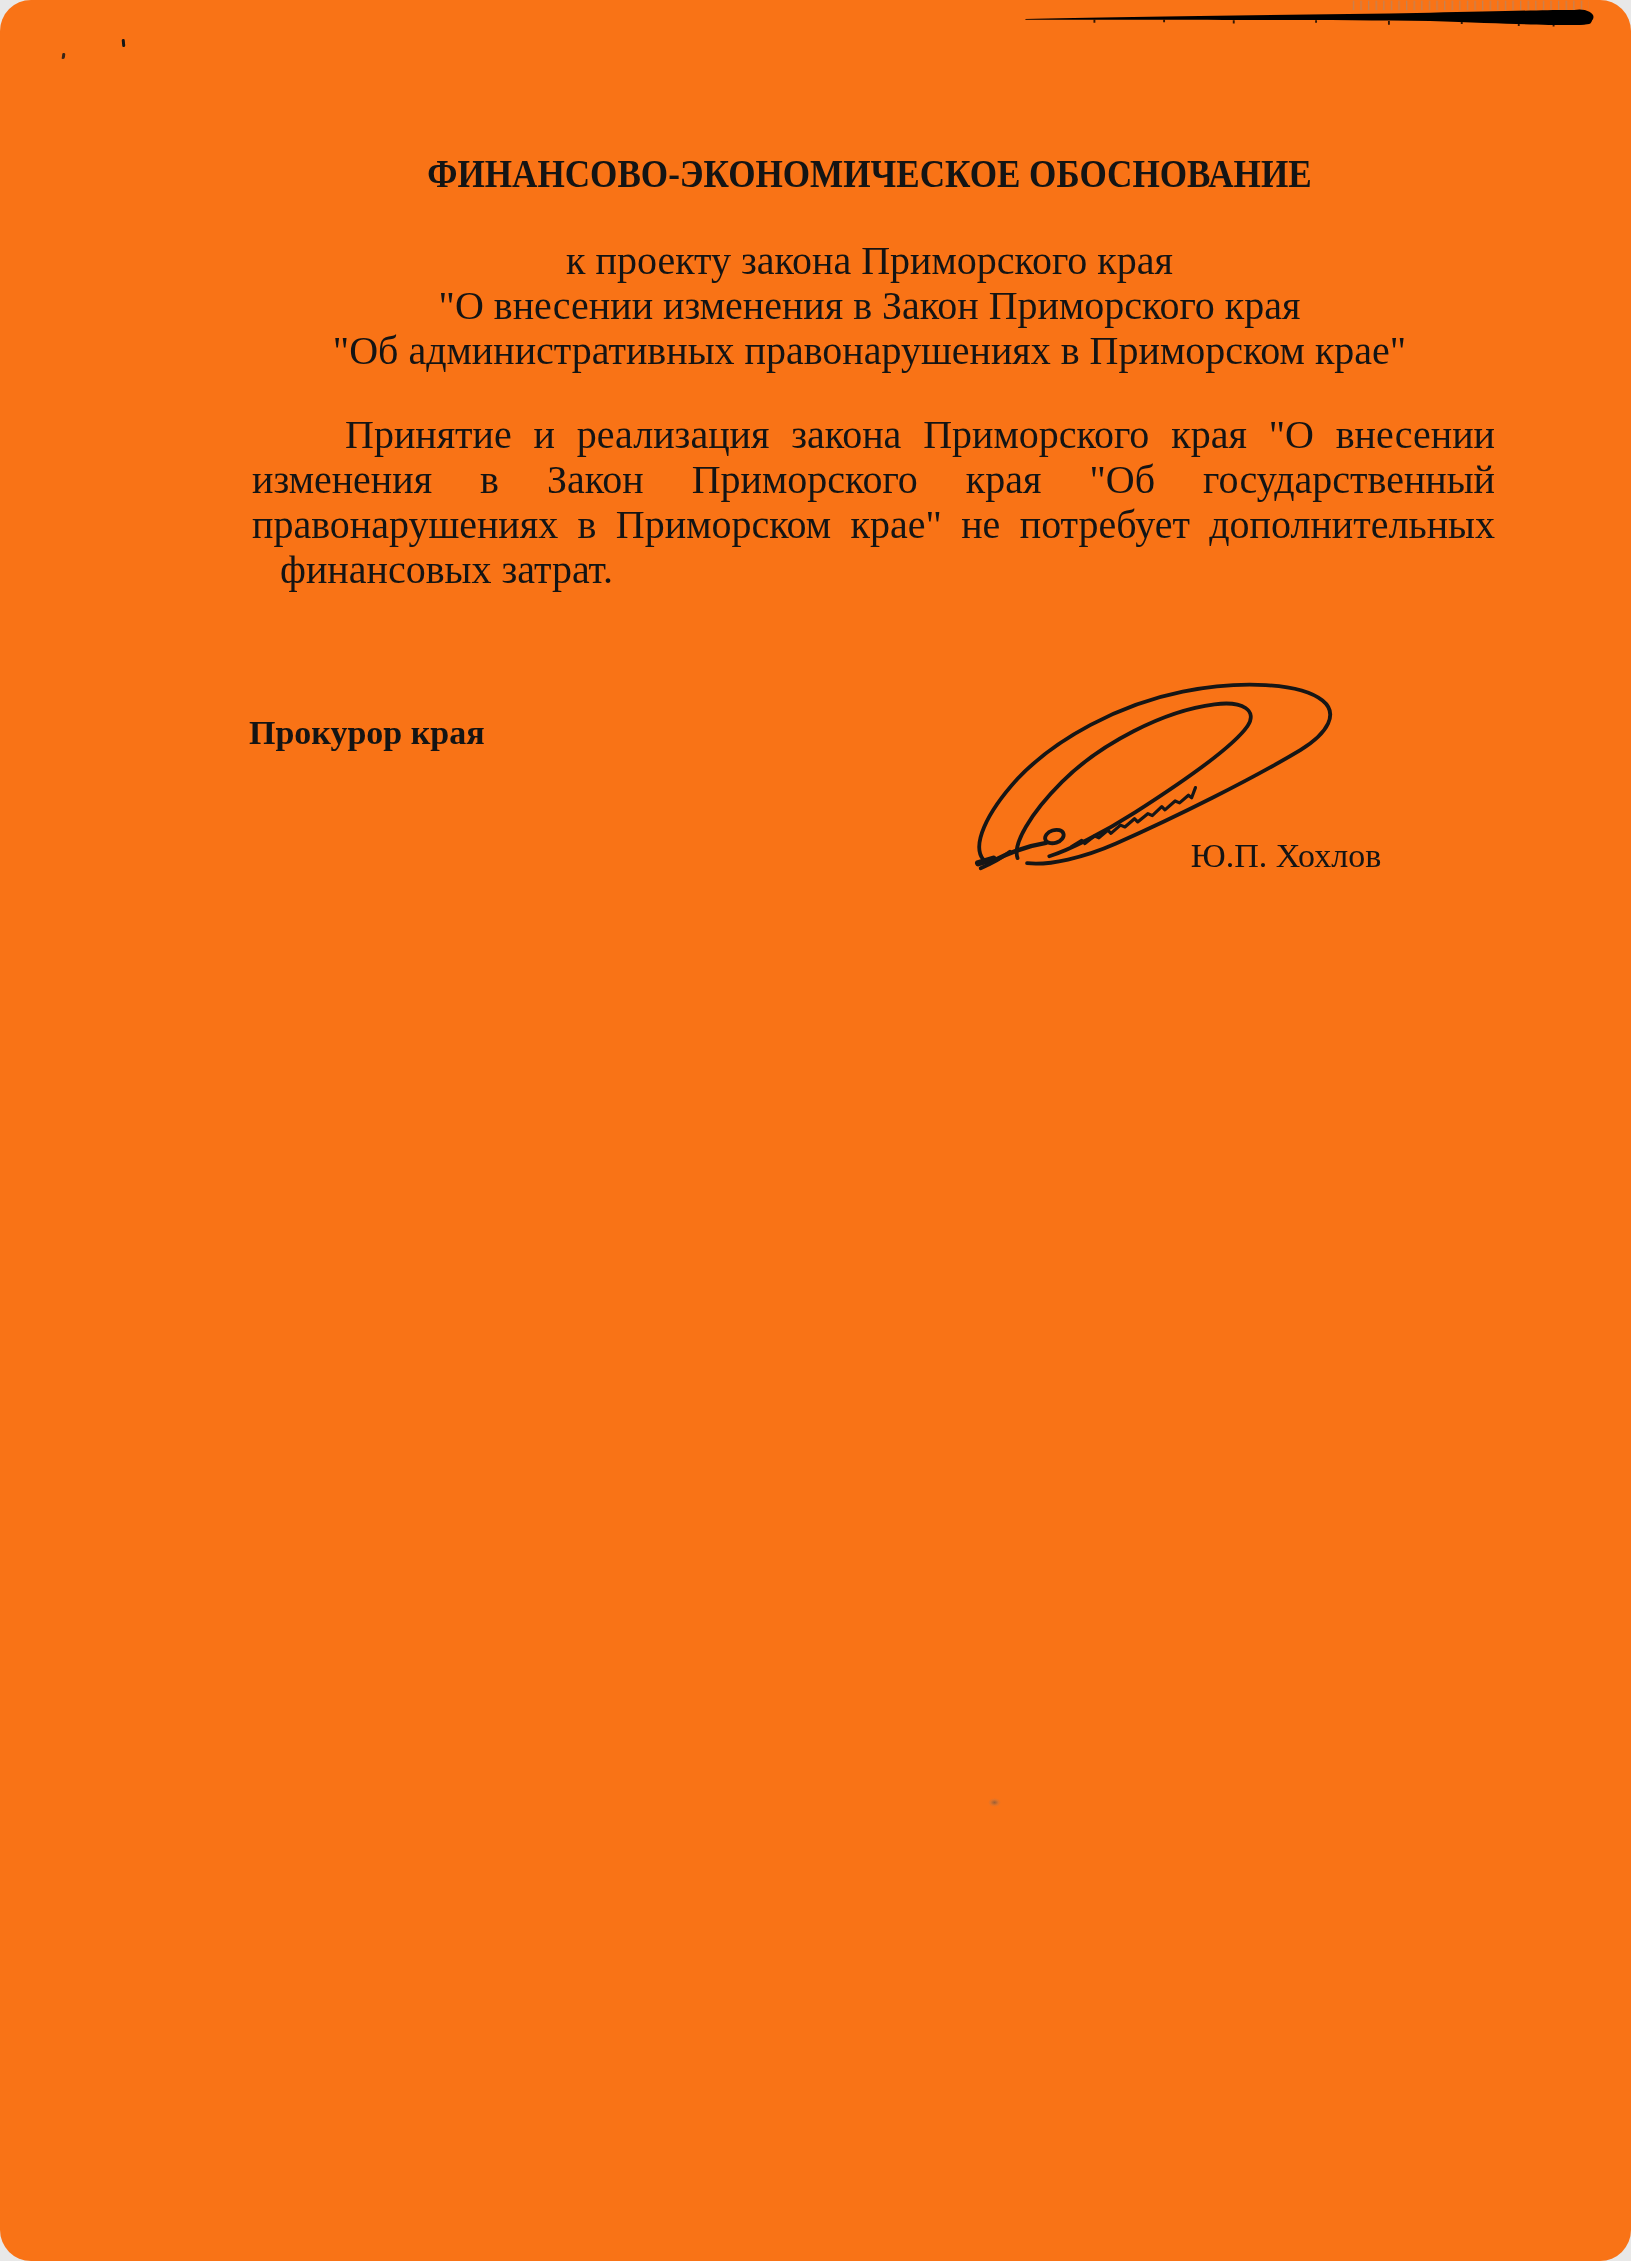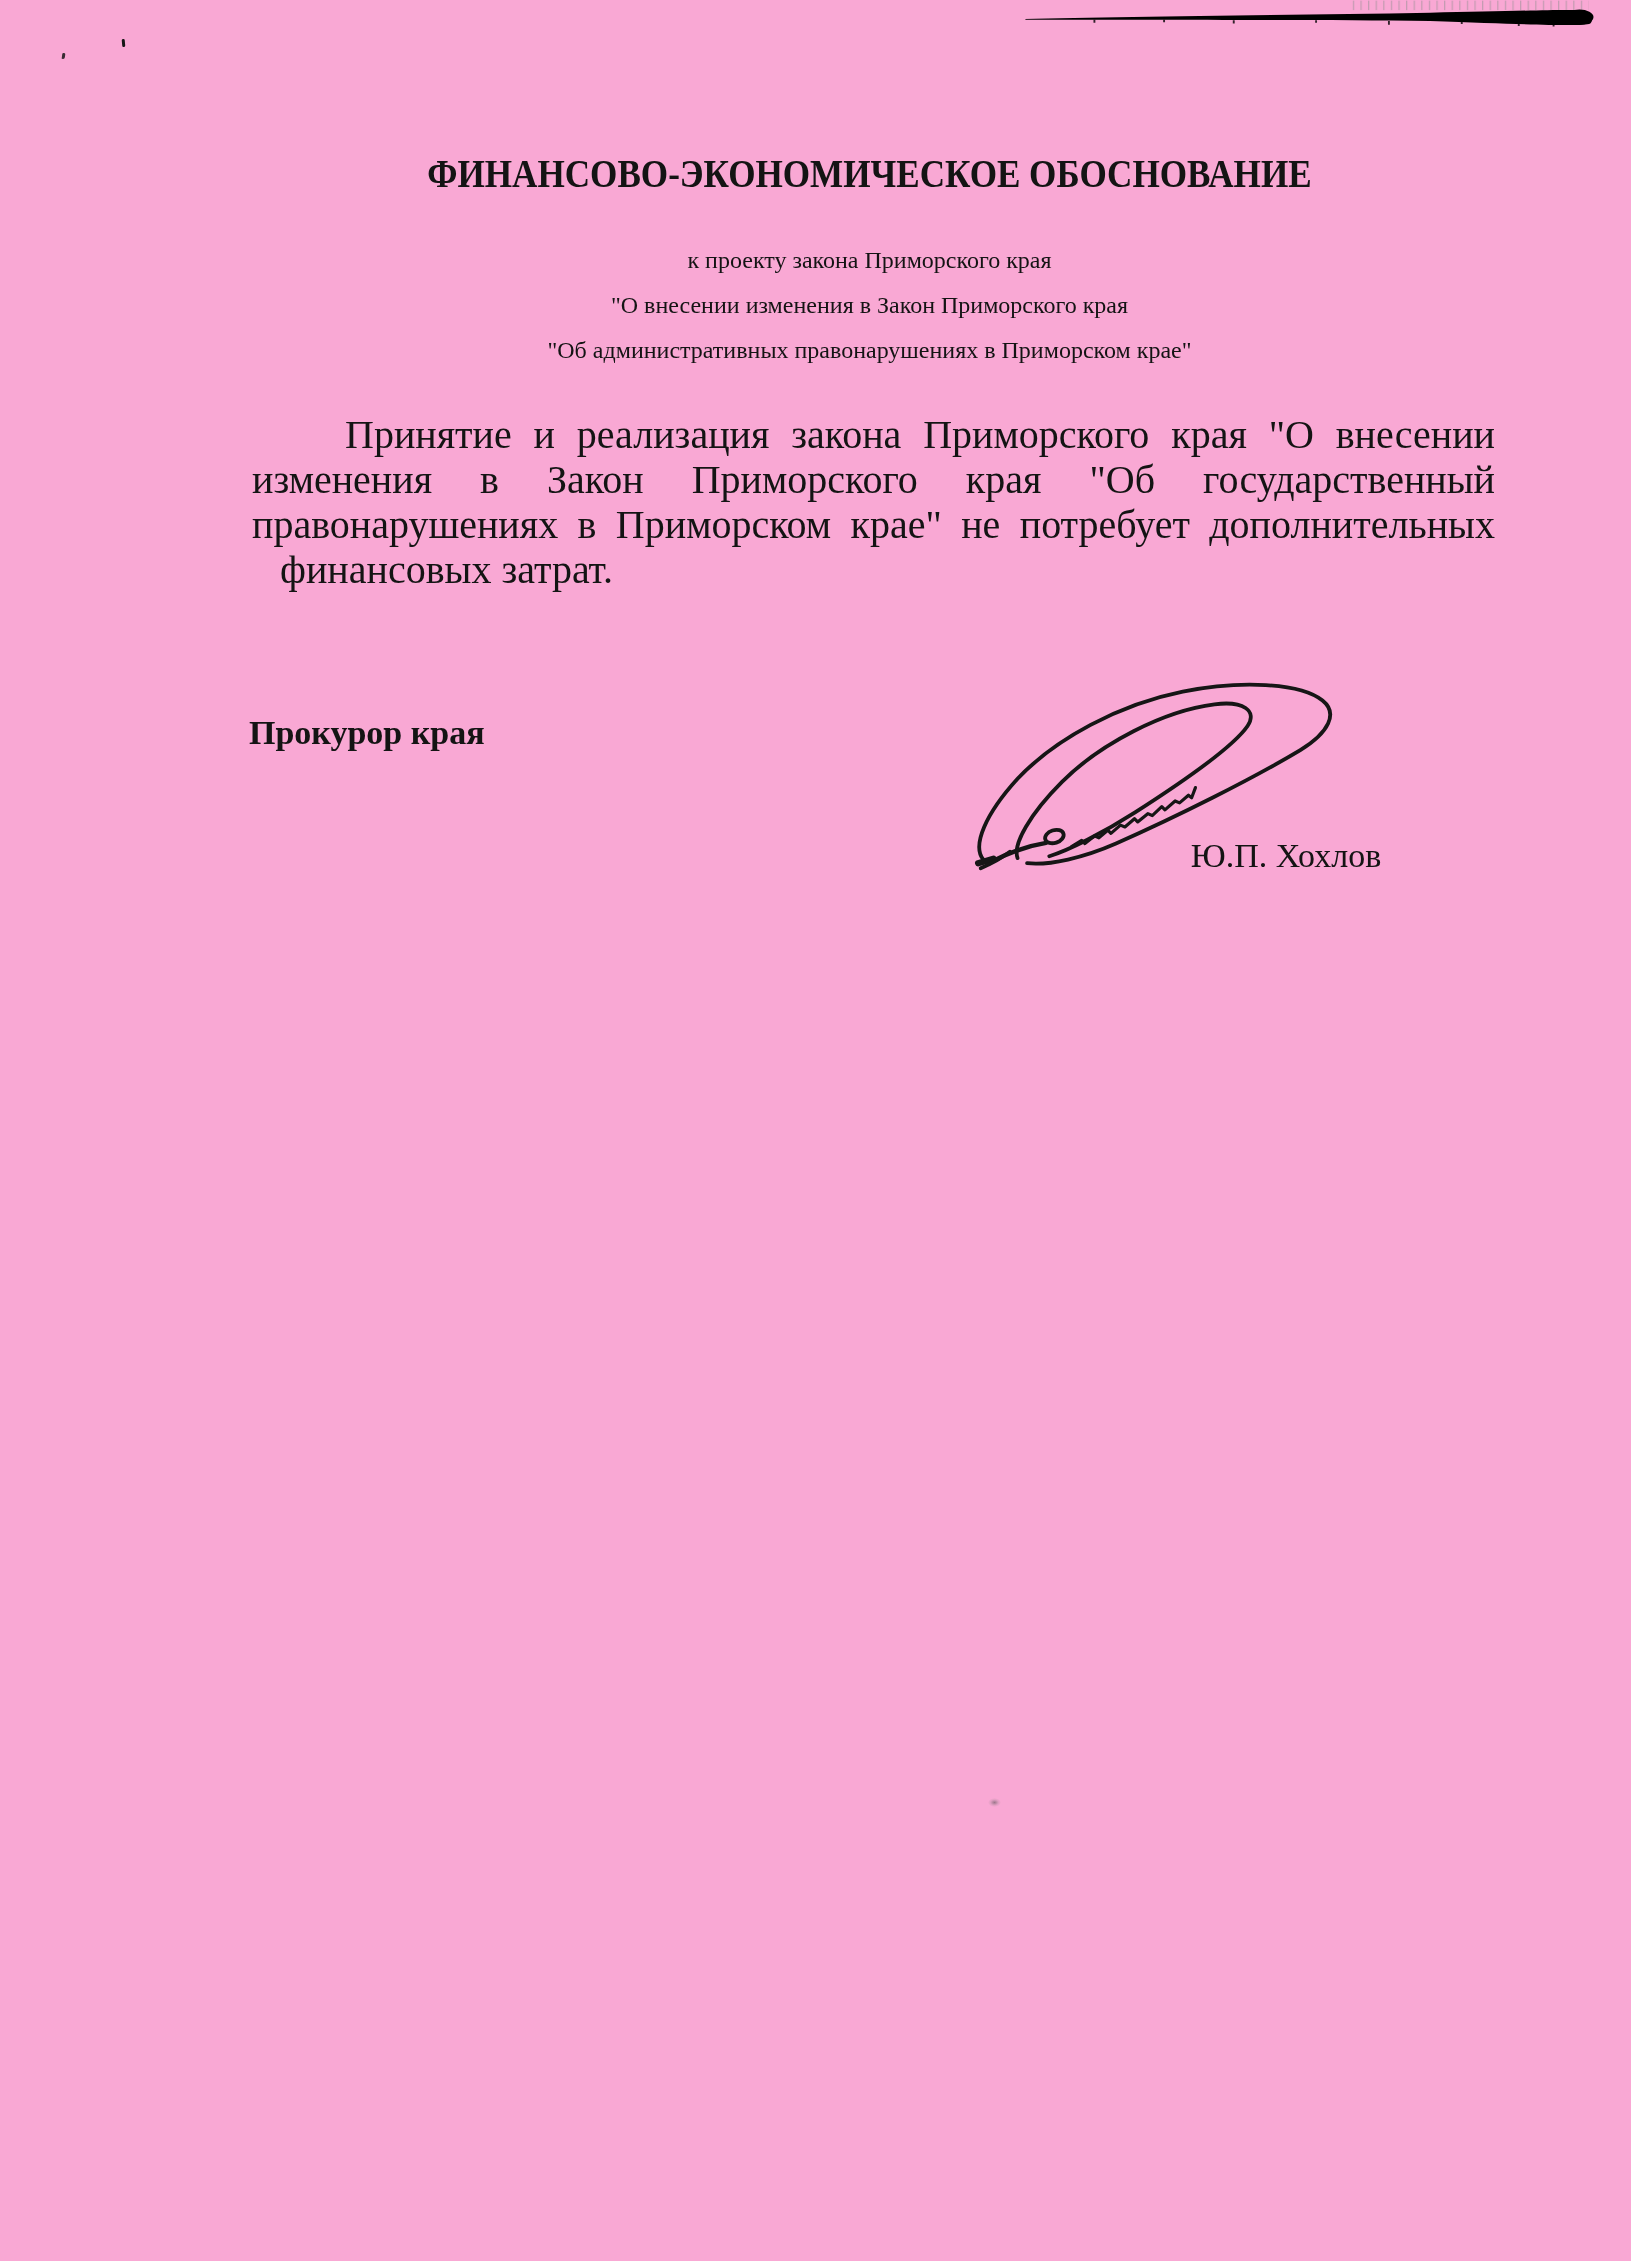--- a/index.html
+++ b/index.html
@@ -1,23 +1,24 @@
 <!DOCTYPE html>
 <html style="font-size:10.2px"><head>
 <meta charset="utf-8">
 <style>
   html, body { margin: 0; padding: 0; background: #e8e8e8; }
   .page {
     position: relative;
     width: 1631px;
     height: 2261px;
-    background: #f9a8d4;
+    background: #f97316;
     font-family: "Liberation Serif", serif;
     color: #141414;
     overflow: hidden;
+    border-radius: 31px;
   }
 
   
   .scan-streak { position: absolute; left: 1017px; top: 0; }
   .speck { position: absolute; background: #161616; }
   .speck-a { left: 122px; top: 39px; width: 3.2px; height: 8.3px; border-radius: 1.3px; transform: rotate(-5deg); }
   .speck-b { left: 62px; top: 53px; width: 3.2px; height: 6.4px; border-radius: 1.3px 1.3px 1.9px 0.6px; transform: rotate(8deg); opacity: .85; }
   .speck-faint {
     position: absolute; left: 988px; top: 1798px; width: 12.7px; height: 9px;
     background: radial-gradient(closest-side, rgba(80,80,80,.55), rgba(120,120,120,.2) 60%, rgba(255,255,255,0));
@@ -26,21 +27,21 @@
 
   
   .doc-title {
     position: absolute; left: 248px; top: 151px; width: 1243px;
     text-align: center; font-weight: bold; font-size: 39px; line-height: 45px;
     transform: scaleX(.9); transform-origin: 50% 50%;
     white-space: nowrap;
   }
   .doc-subtitle {
     position: absolute; left: 248px; top: 238px; width: 1243px;
-    text-align: center; font-size: 24px; line-height: 45px;
+    text-align: center; font-size: 40px; line-height: 45px;
   }
   .body-paragraph {
     position: absolute; left: 252px; top: 412px; width: 1243px;
     font-size: 40px; line-height: 45px;
   }
   .body-line { text-align: justify; text-align-last: justify; }
   .body-line.first { text-indent: 93px; }
   .body-line.last { text-align-last: left; margin-left: 28px; }
 
   .sig-position { position: absolute; left: 249px; top: 710px; font-size: 34px; line-height: 45px; font-weight: bold; }

